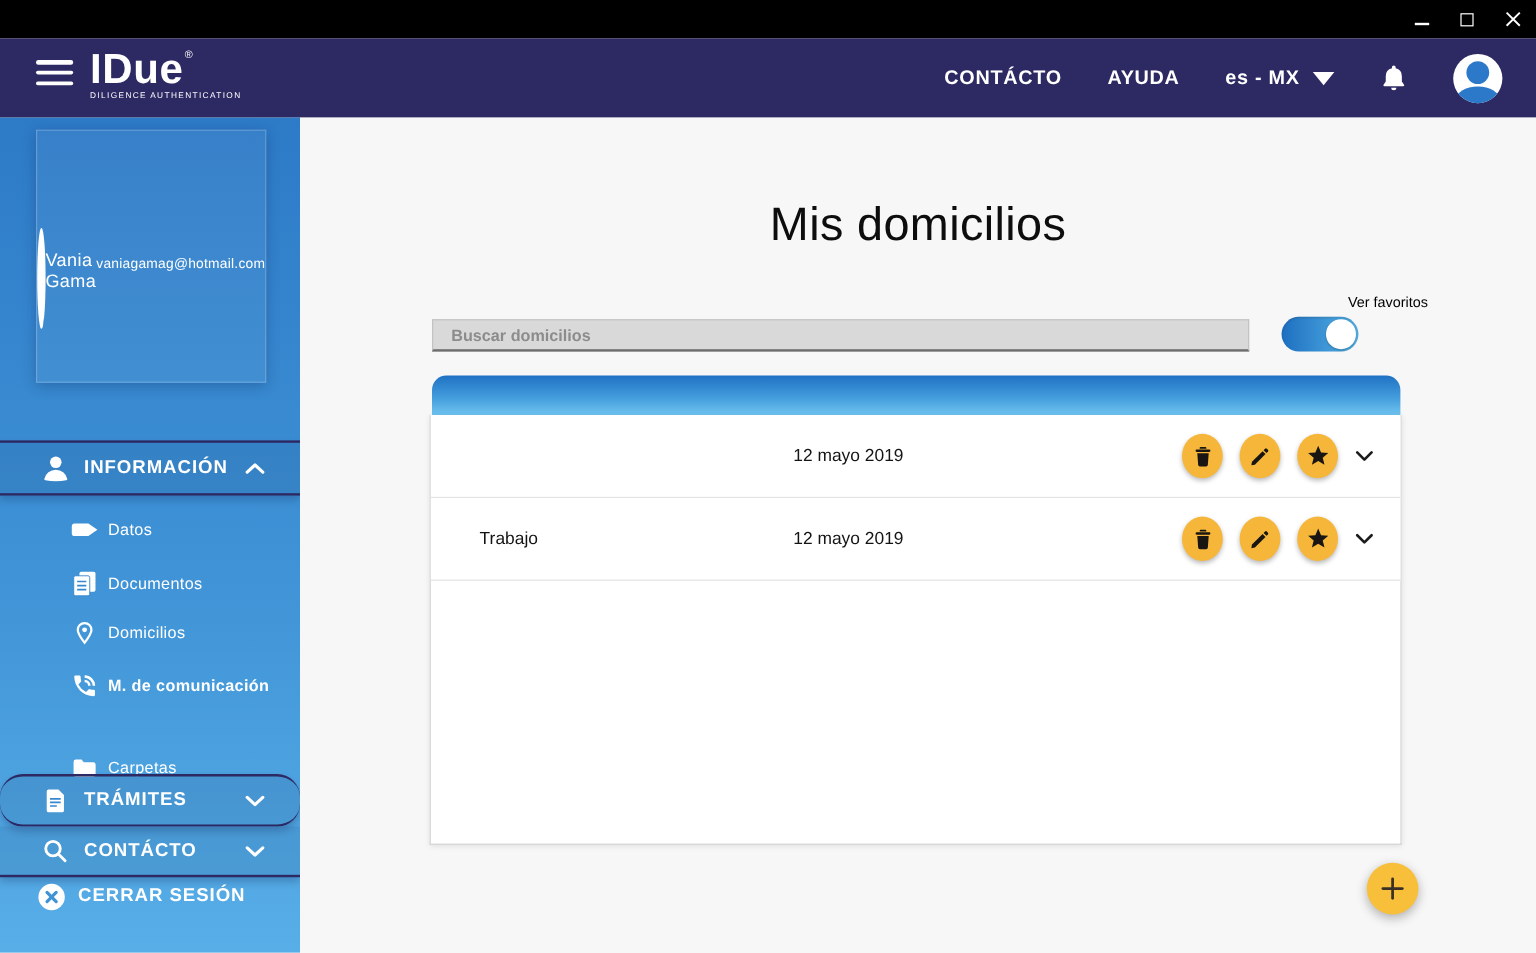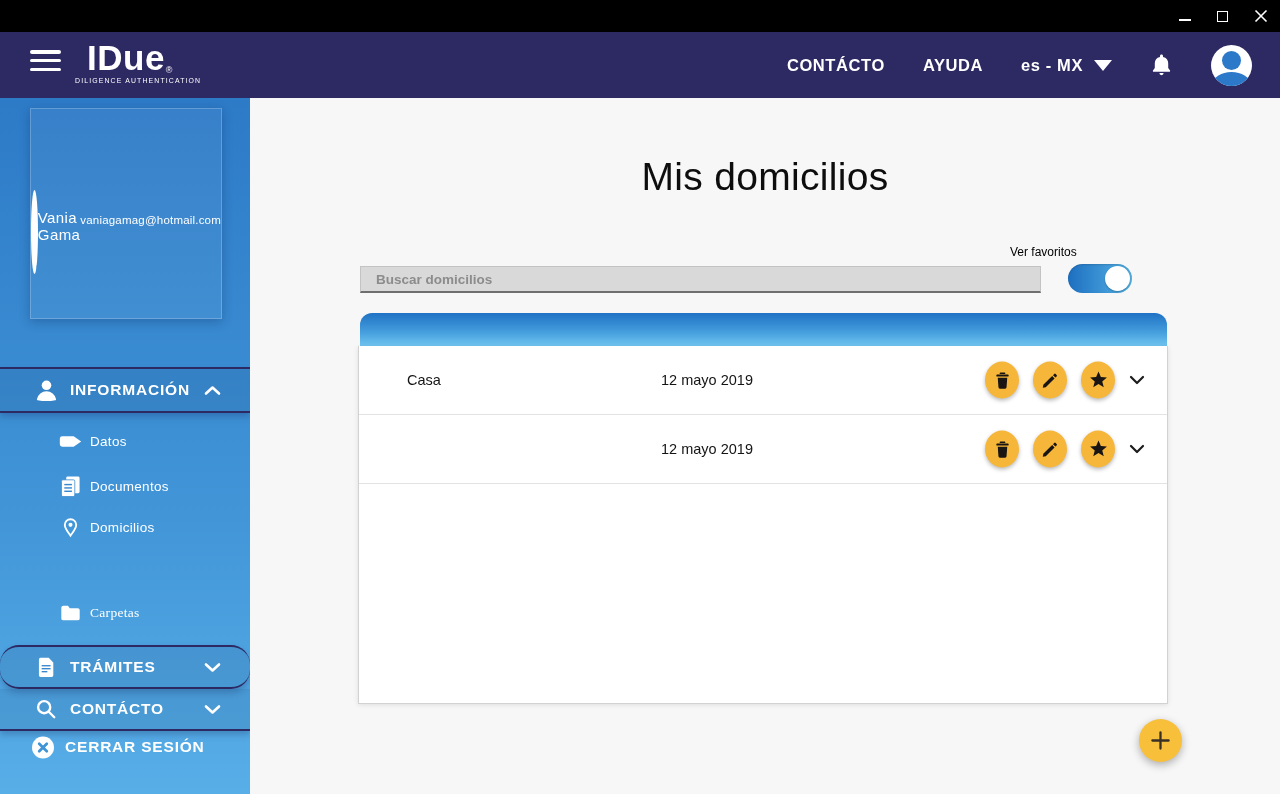--- a/index.html
+++ b/index.html
@@ -12,21 +12,21 @@
   .wc { width:15px; height:15px; display:flex; align-items:center; justify-content:center; cursor:pointer; }
   .wc-min span { display:block; width:12px; height:2px; background:#fff; margin-top:7px; }
   .wc-max span { display:block; width:11px; height:11px; border:1.6px solid #fff; }
 
   
   .appbar { position:absolute; top:32px; left:0; width:1280px; height:66px; background:#2d2963; color:#fff; }
   .hamburger { position:absolute; left:30px; top:18px; width:31px; cursor:pointer; }
   .hamburger span { display:block; width:31px; height:3.6px; background:#fff; border-radius:2px; margin-bottom:5.2px; }
   .hamburger span:last-child { margin-bottom:0; }
   .logo { position:absolute; left:75px; top:8px; color:#fff; line-height:1; }
-  .logo-row { display:flex; align-items:flex-end;margin-left:12px; }
+  .logo-row { display:flex; align-items:flex-start; }
   .logo-title { font-size:35px; font-weight:700; letter-spacing:0.5px; }
   .logo-reg { font-size:9px; margin-top:1px; margin-left:1px; }
   .logo-sub { font-size:6.9px; letter-spacing:1.15px; margin-top:3px; white-space:nowrap; }
   .appbar-right { position:absolute; right:28px; top:0; height:66px; display:flex; align-items:center; gap:38px; }
   .nav-link { font-size:16.5px; font-weight:600; letter-spacing:0.6px; cursor:pointer; }
   .lang { display:flex; align-items:center; gap:11px; font-size:16.5px; font-weight:600; letter-spacing:0.6px; cursor:pointer; }
   .lang-caret { width:0; height:0; border-left:9px solid transparent; border-right:9px solid transparent; border-top:11px solid #fff; }
   .bell { cursor:pointer; display:flex; }
   .avatar { background:#fff; border-radius:50%; position:relative; overflow:hidden; }
   .avatar .head, .avatar .torso { position:absolute; background:#2b79c8; border-radius:50%; }
@@ -61,27 +61,27 @@
   .sub-icon { width:28px; margin-left:56px; display:flex; justify-content:center; }
   .sub-label { margin-left:6px; font-size:13.5px; letter-spacing:0.3px; }
   .sub-item.active .sub-label { font-weight:700; }
 
   .logout { position:absolute; top:633px; left:0; width:250px; height:32px; display:flex; align-items:center; cursor:pointer; }
   .logout-icon { width:24px; margin-left:31px; display:flex; justify-content:center; }
   .logout-label { margin-left:10px; font-size:15.5px; font-weight:700; letter-spacing:0.8px; }
 
   
   .main { position:absolute; left:250px; top:98px; width:1030px; height:696px; background:#f7f7f8; }
-  .page-title { position:absolute; top:57px; left:0; width:1030px; text-align:center;
+  .page-title { position:absolute; top:68px; left:0; width:1030px; text-align:center;
                 font-size:39px; font-weight:500; color:#0d0d0d; letter-spacing:0.3px; }
   .search-input { position:absolute; left:110px; top:168px; width:681px; height:27px;
                   background:#d9d9d9; border:1px solid #c3c3c3; border-bottom:2.5px solid #6e6e6e;
                   font-family:"Liberation Sans",sans-serif; font-size:13.5px; color:#333; padding:0 15px; outline:none;font-weight:bold; }
   .search-input::placeholder { color:#8c8c8c; }
-  .fav-label { position:absolute; top:147px; left:760px; width:180px; text-align:left;
+  .fav-label { position:absolute; top:147px; left:760px; width:180px; text-align:right;
                font-size:12px; font-weight:500; color:#000; }
   .toggle { position:absolute; left:818px; top:166px; width:64px; height:29px; border-radius:15px;
             background:linear-gradient(90deg,#1d6fc0 0%, #56b4e7 100%); cursor:pointer;
             box-shadow:inset 0 1px 2px rgba(0,0,0,0.15); }
   .toggle-knob { position:absolute; right:2px; top:2px; width:25px; height:25px; background:#fff; border-radius:50%;
                  box-shadow:0 1px 2px rgba(0,0,0,0.25); }
 
   .table-head { position:absolute; left:110px; top:215px; width:807px; height:33px;
                 border-radius:12px 12px 0 0; background:linear-gradient(180deg,#1f72c4 0%, #47a0de 60%, #71c5f0 100%); }
   .card { position:absolute; left:108px; top:248px; width:810px; height:358px; background:#fff;
@@ -208,21 +208,31 @@
     </div>
     <div class="sub-item" style="top:416px;">
       <span class="sub-icon">
         <svg width="15" height="22" viewBox="0 0 20 27">
             <path d="M10 1.8a7.6 7.6 0 0 1 7.6 7.6c0 4.3-3.5 8.8-7.6 14.2C5.9 18.2 2.4 13.7 2.4 9.4A7.6 7.6 0 0 1 10 1.8z" fill="none" stroke="#fff" stroke-width="2.5"></path>
             <circle cx="10" cy="9.3" r="2.7" fill="#fff"></circle>
           </svg>
       </span>
       <span class="sub-label">Domicilios</span>
     </div>
-    <div class="sub-item" style="top:501px;font-family:Liberation Serif, serif;">
+    <div class="sub-item active" style="top:460px;">
+      <span class="sub-icon">
+        <svg width="23" height="23" viewBox="0 0 24 24" fill="#fff">
+          <path d="M20 15.5c-1.25 0-2.45-.2-3.57-.57a1 1 0 0 0-1.02.24l-2.2 2.2a15.05 15.05 0 0 1-6.59-6.59l2.2-2.2c.27-.27.35-.67.24-1.02A11.36 11.36 0 0 1 8.5 4 1 1 0 0 0 7.5 3H4a1 1 0 0 0-1 1 17 17 0 0 0 17 17 1 1 0 0 0 1-1v-3.5a1 1 0 0 0-1-1z"></path>
+          <path d="M19 12h2.2a9.2 9.2 0 0 0-9.2-9.2V5A7.2 7.2 0 0 1 19 12z"></path>
+          <path d="M15 12h2.2A5.2 5.2 0 0 0 12 6.8V9a3 3 0 0 1 3 3z"></path>
+        </svg>
+      </span>
+      <span class="sub-label">M. de comunicación</span>
+    </div>
+    <div class="sub-item" style="top:528px;">
       <span class="sub-icon">
         <svg width="21" height="18" viewBox="0 0 24 20">
             <path fill="#fff" d="M1.5 4A2.2 2.2 0 0 1 3.7 1.8h5.4l2.1 2.7h9.1a2.2 2.2 0 0 1 2.2 2.2v9.5a2.2 2.2 0 0 1-2.2 2.2H3.7a2.2 2.2 0 0 1-2.2-2.2z"></path>
           </svg>
       </span>
       <span class="sub-label">Carpetas</span>
     </div>
 
     <div class="side-bar-item tramites-bar">
       <span class="sbi-icon">
@@ -280,21 +290,20 @@
     <div class="fav-label">Ver favoritos</div>
     <div class="toggle">
       <span class="toggle-knob"></span>
     </div>
 
     <div class="table-head"></div>
 
     <div class="card">
 
       <div class="row">
-        <span class="row-name">Casa</span>
         <span class="row-date">12 mayo 2019</span>
         <button class="action-btn btn-delete">
           <svg width="19" height="20" viewBox="0 0 24 24" fill="#181512">
             <path d="M9.5 1.8h5a1 1 0 0 1 1 1v1h-7v-1a1 1 0 0 1 1-1z"></path>
             <rect x="4.2" y="4.5" width="15.6" height="2.6" rx="1.2"></rect>
             <path d="M6 8.5h12l-.9 12a1.9 1.9 0 0 1-1.9 1.8H8.8a1.9 1.9 0 0 1-1.9-1.8z"></path>
           </svg>
         </button>
         <button class="action-btn btn-edit">
           <svg width="18" height="18" viewBox="0 0 24 24" fill="#181512">
@@ -308,20 +317,21 @@
           </svg>
         </button>
         <span class="row-chevron">
           <svg width="16" height="10">
               <polyline points="2,2 8,8 14,2" fill="none" stroke="#1c1c1c" stroke-width="2.2" stroke-linecap="round" stroke-linejoin="round"></polyline>
             </svg>
         </span>
       </div>
 
       <div class="row">
+        <span class="row-name">Trabajo</span>
         <span class="row-date">12 mayo 2019</span>
         <button class="action-btn btn-delete">
           <svg width="19" height="20" viewBox="0 0 24 24" fill="#181512">
             <path d="M9.5 1.8h5a1 1 0 0 1 1 1v1h-7v-1a1 1 0 0 1 1-1z"></path>
             <rect x="4.2" y="4.5" width="15.6" height="2.6" rx="1.2"></rect>
             <path d="M6 8.5h12l-.9 12a1.9 1.9 0 0 1-1.9 1.8H8.8a1.9 1.9 0 0 1-1.9-1.8z"></path>
           </svg>
         </button>
         <button class="action-btn btn-edit">
           <svg width="18" height="18" viewBox="0 0 24 24" fill="#181512">

